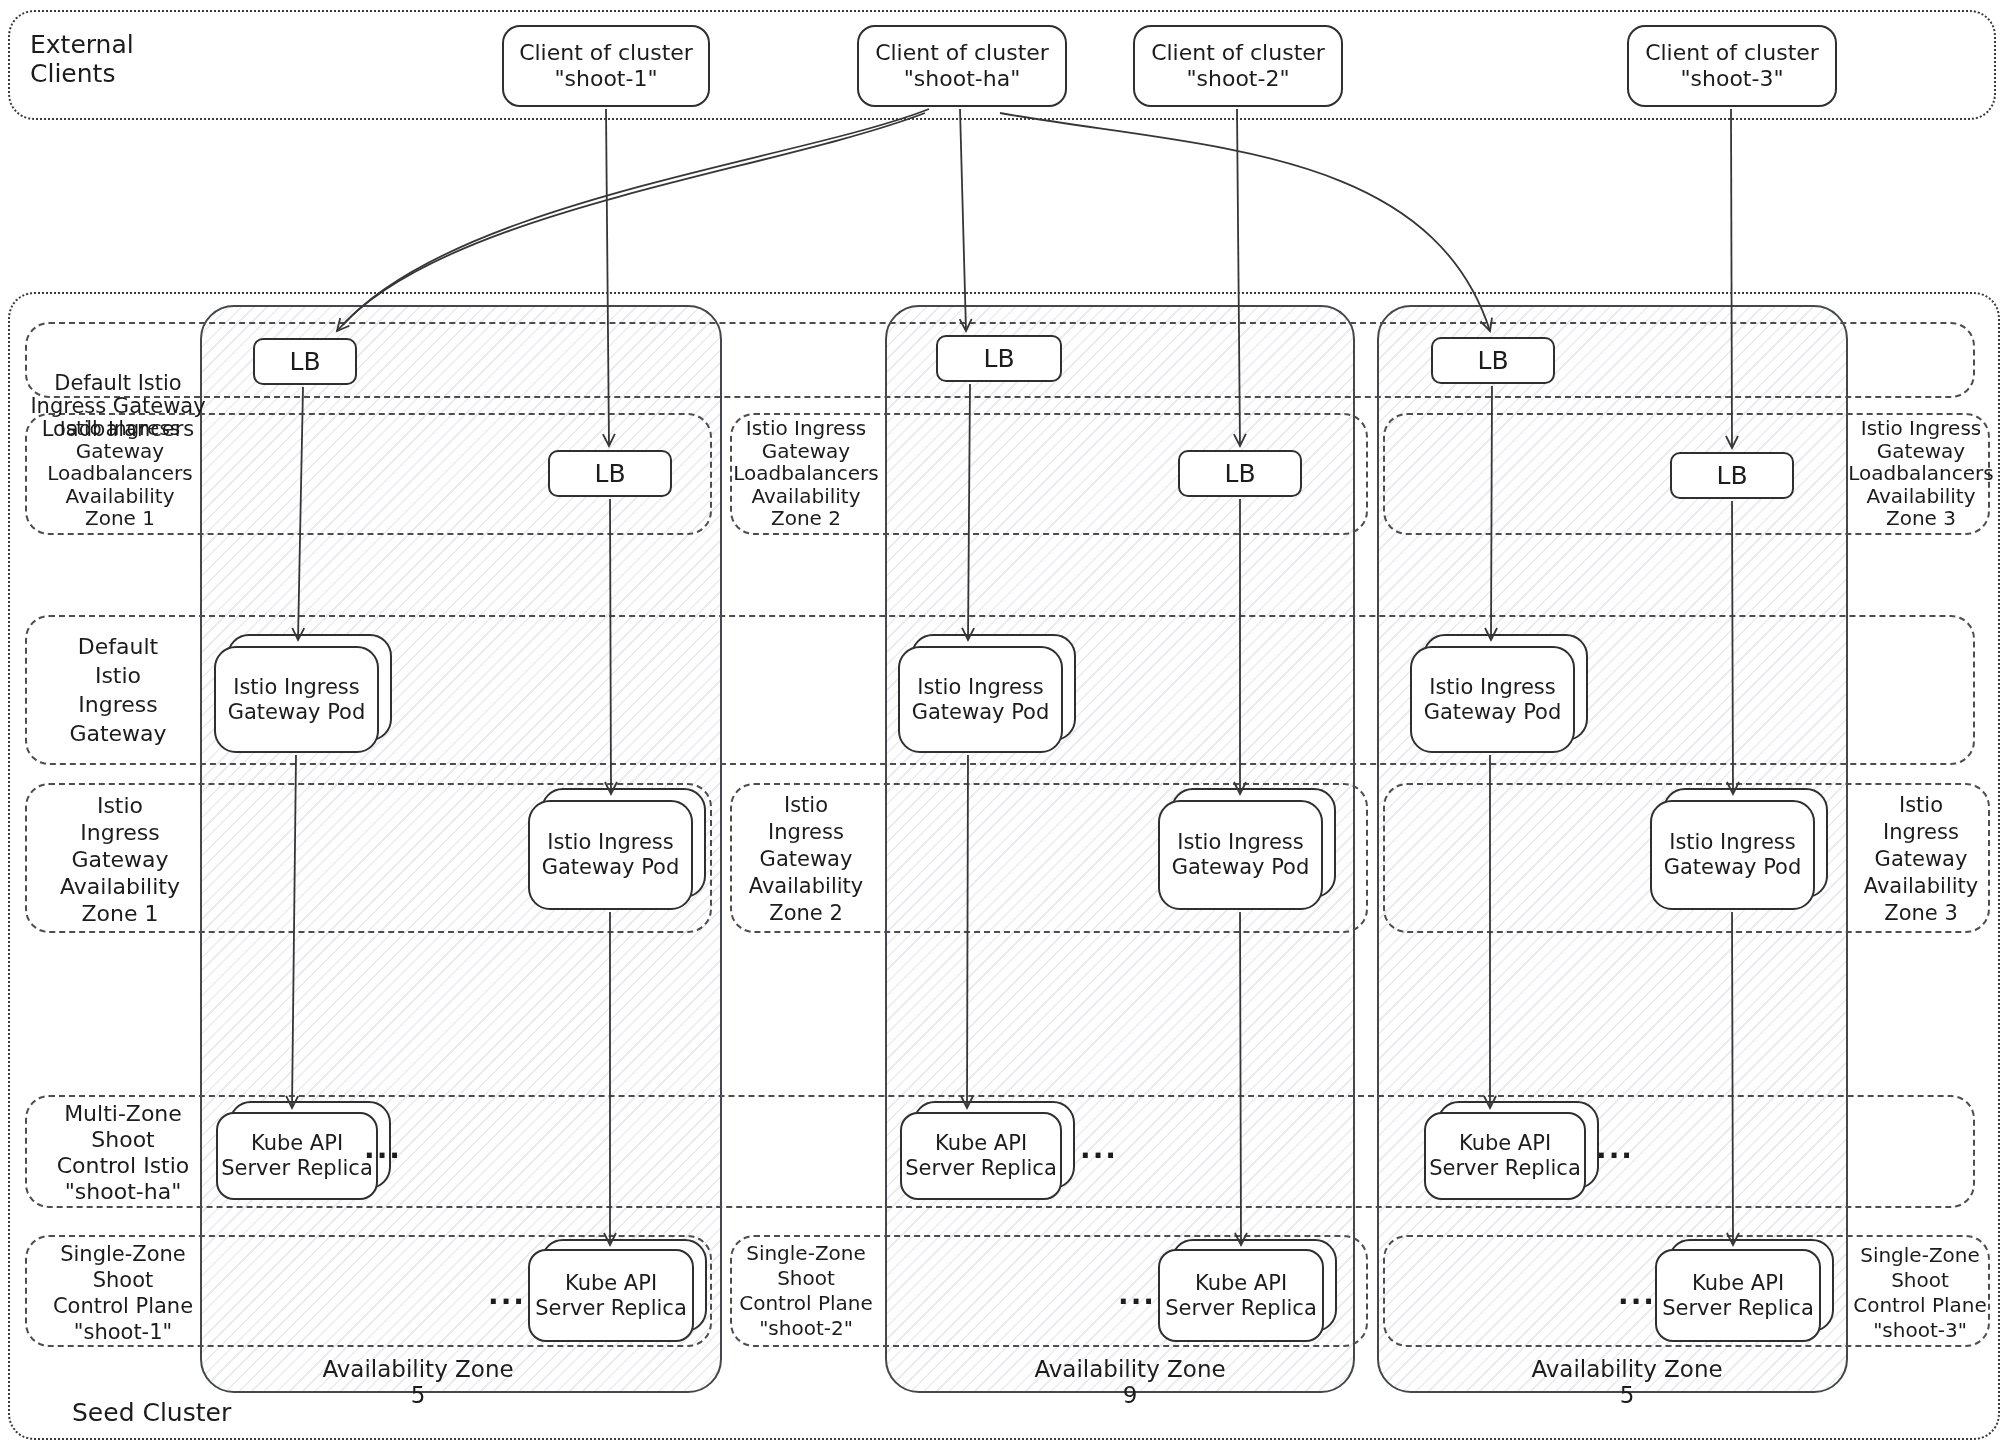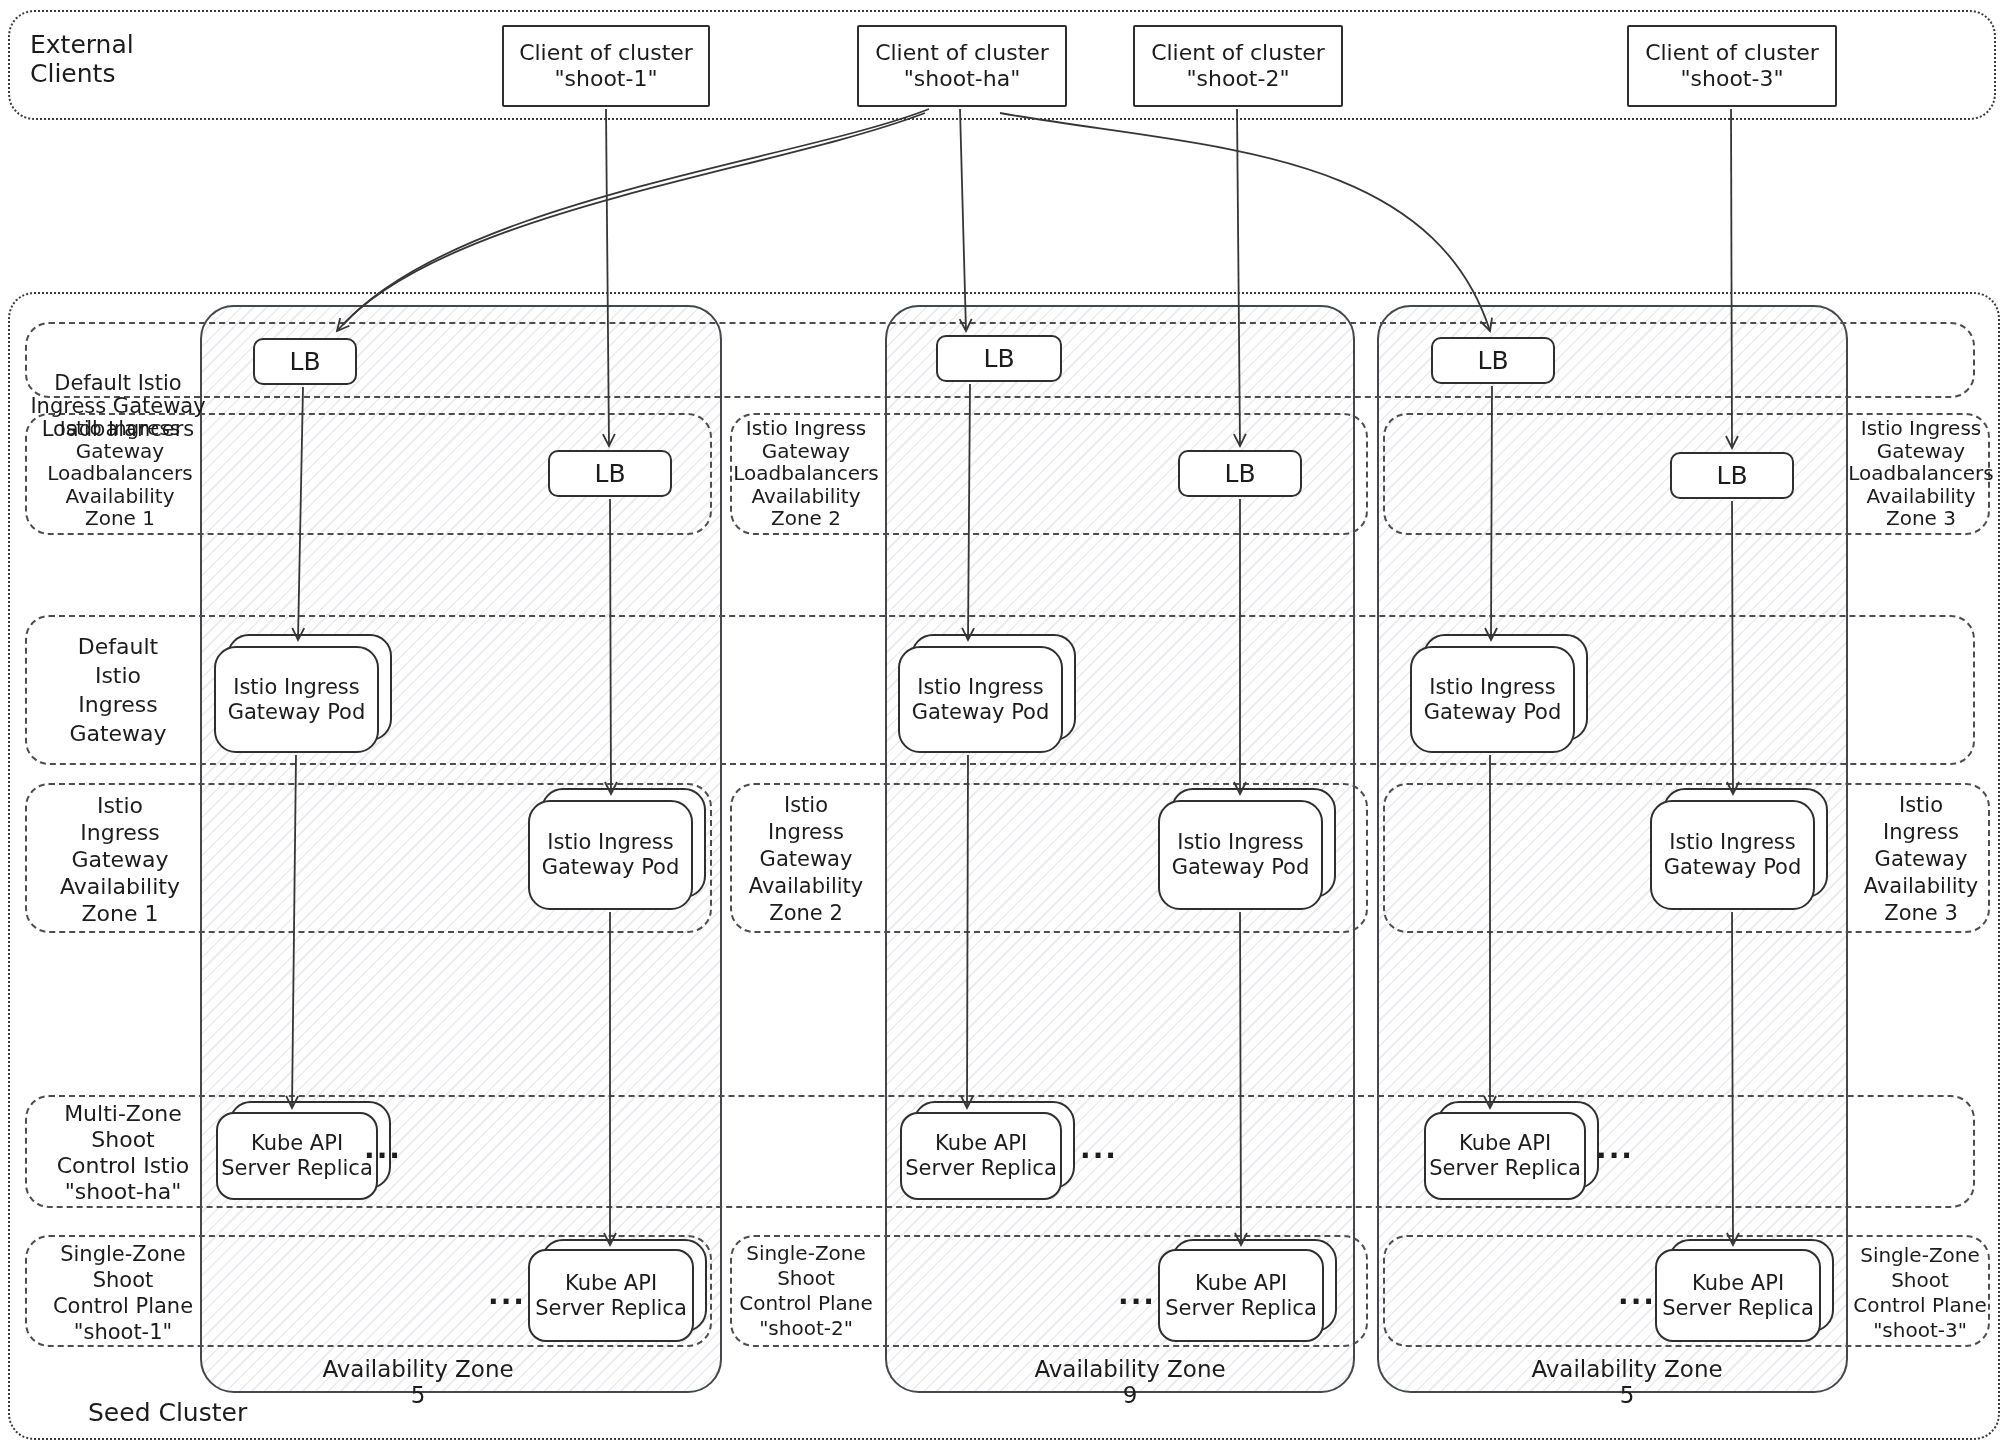--- a/index.html
+++ b/index.html
@@ -10,39 +10,39 @@
   .col{border:2px solid #44484d;border-radius:34px;
        background:repeating-linear-gradient(135deg,#ececf1 0px,#ececf1 1.7px,rgba(0,0,0,0) 1.7px,rgba(0,0,0,0) 9px);
        z-index:1;}
   .band{border:2px dashed #4d4d4d;border-radius:24px;background:transparent;z-index:2;}
   .lbl{z-index:3;text-align:center;white-space:pre-line;line-height:23px;font-size:21px;}
   .corner{z-index:3;font-size:25px;white-space:pre-line;}
   .node{border:2px solid #2f2f2f;border-radius:14px;background:#ffffff;z-index:4;
         display:flex;align-items:center;justify-content:center;text-align:center;
         white-space:pre-line;font-size:22px;line-height:26px;}
   .back{border:2px solid #2f2f2f;border-radius:22px;background:#ffffff;z-index:3;}
-  .client{border-radius:2px;}
+  .client{border-radius:18px;}
   .lb{border-radius:10px;font-size:25px;z-index:4;}
   .pod{border-radius:22px;font-size:21px;line-height:25px;}
   .rep{border-radius:18px;font-size:21px;line-height:25px;}
   .zlabel{z-index:3;font-size:23px;text-align:center;}
   .dots{z-index:4;font-size:28px;font-weight:600;letter-spacing:2px;}
   svg.wires{position:absolute;left:0;top:0;z-index:5;}
 </style>
 </head>
 <body>
 
 <div class="canvas">
 
   <div class="abs dotted" style="left:8px;top:10px;width:1988px;height:110px;"></div>
   <div class="abs corner" style="left:30px;top:30px;width:140px;line-height:29px;">External
 Clients</div>
 
   <div class="abs dotted" style="left:8px;top:292px;width:1992px;height:1148px;"></div>
-  <div class="abs corner" style="left:88px;top:1398px;width:300px;">Seed Cluster</div>
+  <div class="abs corner" style="left:72px;top:1398px;width:300px;">Seed Cluster</div>
 
   <div class="abs col" style="left:200px;top:305px;width:522px;height:1088px;"></div>
   <div class="abs col" style="left:885px;top:305px;width:470px;height:1088px;"></div>
   <div class="abs col" style="left:1377px;top:305px;width:471px;height:1088px;"></div>
 
   <div class="abs zlabel" style="left:318px;top:1356px;width:200px;">Availability Zone 5</div>
   <div class="abs zlabel" style="left:1030px;top:1356px;width:200px;">Availability Zone 9</div>
   <div class="abs zlabel" style="left:1527px;top:1356px;width:200px;">Availability Zone 5</div>
 
   <div class="abs band" style="left:25px;top:322px;width:1950px;height:76px;"></div>

